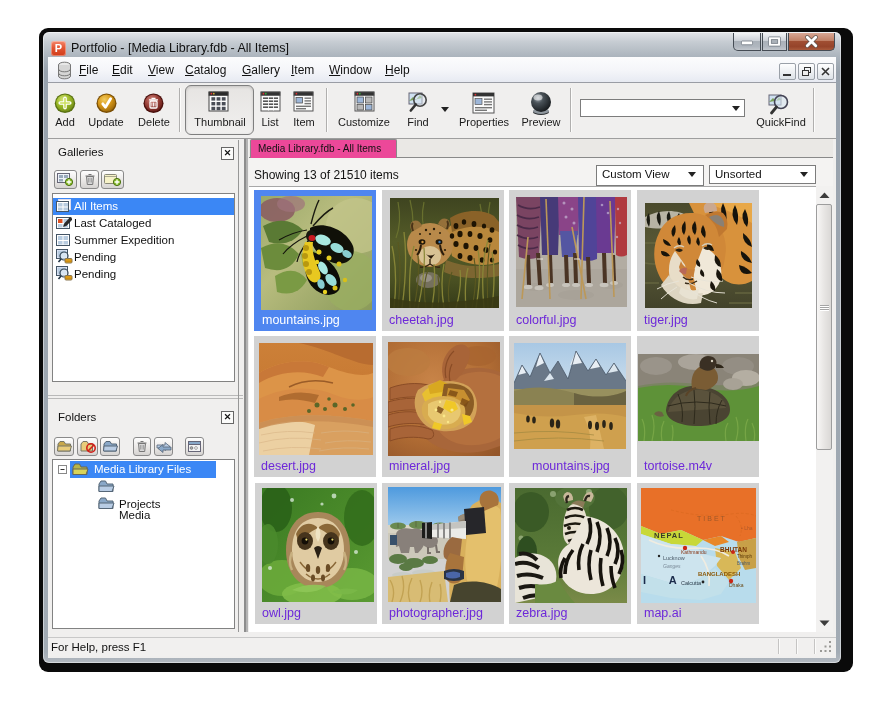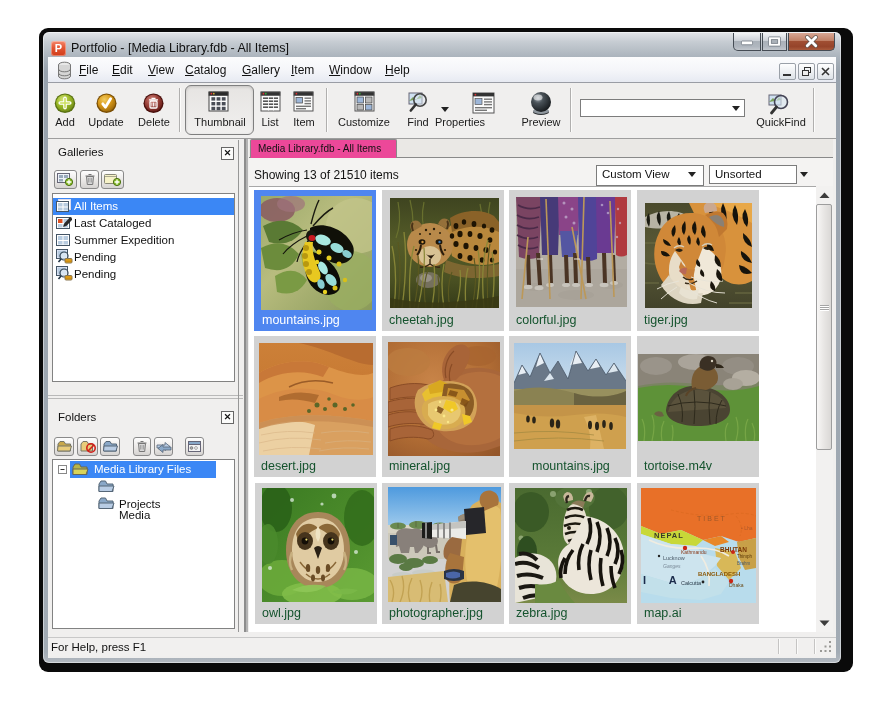--- a/index.html
+++ b/index.html
@@ -30,21 +30,21 @@
 .pbtn{height:19px;border:1px solid #8a8a8a;border-radius:3px;background:linear-gradient(180deg,#fefefe,#e8e6e4 60%,#d5d3d1)}
 .wbox{background:#fff;border:1px solid #828282}
 .lrow{font-size:11.5px;color:#111;white-space:nowrap}
 
 #tabstrip{left:249px;top:139px;width:584px;height:19px;background:#eae8e5;border-bottom:1px solid #898989}
 #tab{left:250px;top:139px;width:147px;height:19px;background:#ec4899;border:1px solid #898989;border-bottom:none;border-radius:2px 2px 0 0;font-size:10px;color:#111;padding:3px 0 0 7px}
 #hdr{left:249px;top:158px;width:584px;height:29px;background:#f4f3f2;border-bottom:1px solid #a8a8a8}
 .combo{background:#fff;border:1px solid #7c7c7c;font-size:11.5px;color:#111;padding:2px 0 0 5px}
 #grid{left:249px;top:187px;width:584px;height:445px;background:#fff}
 .cell{position:absolute;width:122px;height:141px;background:#d2d2d2}
-.lbl{position:absolute;font-size:12.5px;color:#14532d;white-space:nowrap}
+.lbl{position:absolute;font-size:12.5px;color:#6d28d9;white-space:nowrap}
 
 #sbar{left:816px;top:186px;width:17px;height:446px;background:#f2f1f0}
 #sthumb{left:816px;top:204px;width:16px;height:246px;border:1px solid #9d9d9d;border-radius:2px;background:linear-gradient(90deg,#f8f7f6,#e8e6e4 50%,#dad8d6)}
 
 #status{left:48px;top:637px;width:788px;height:19px;background:#f1f0ef;border-top:1px solid #c8c8c8;font-size:11.5px;color:#111}
 .ssep{top:639px;width:1px;height:15px;background:#c5c4c3;box-shadow:1px 0 0 #fbfbfa}
 </style></head>
 <body>
 <div id="win" class="ab"></div>
 <div id="frame" class="ab"></div>
@@ -95,21 +95,21 @@
 <div class="ab tsep" style="left:570px"></div>
 <div class="ab tsep" style="left:813px"></div>
 <span class="ab tlbl" style="left:53px;width:24px">Add</span>
 <span class="ab tlbl" style="left:85px;width:42px">Update</span>
 <span class="ab tlbl" style="left:135px;width:38px">Delete</span>
 <span class="ab tlbl" style="left:190px;width:60px">Thumbnail</span>
 <span class="ab tlbl" style="left:259px;width:22px">List</span>
 <span class="ab tlbl" style="left:291px;width:26px">Item</span>
 <span class="ab tlbl" style="left:335px;width:58px">Customize</span>
 <span class="ab tlbl" style="left:405px;width:26px">Find</span>
-<span class="ab tlbl" style="left:432px;width:56px">Properties</span>
+<span class="ab tlbl" style="left:456px;width:56px">Properties</span>
 <span class="ab tlbl" style="left:518px;width:46px">Preview</span>
 <span class="ab tlbl" style="left:751px;width:60px">QuickFind</span>
 
 <svg id="icoAdd" class="ab" style="left:54px;top:93px" width="22" height="21">
     <defs>
       <radialGradient id="gAdd" cx=".38" cy=".3" r=".85">
         <stop offset="0" stop-color="#d4e478"></stop>
         <stop offset=".45" stop-color="#9cba28"></stop>
         <stop offset="1" stop-color="#647e14"></stop>
       </radialGradient>
@@ -377,21 +377,21 @@
   </svg>
 
 <div id="tabstrip" class="ab"></div>
 <div id="tab" class="ab">Media Library.fdb - All Items</div>
 <div id="hdr" class="ab"></div>
 <span class="ab" style="left:254px;top:168px;font-size:12px;color:#111">Showing 13 of 21510 items</span>
 <div class="ab combo" style="left:596px;top:165px;width:108px;height:21px">Custom View</div>
 <svg class="ab" style="left:687px;top:171px" width="11" height="8">
     <polygon points="1,1 9,1 5,6" fill="#222"></polygon>
   </svg>
-<div class="ab combo" style="left:709px;top:165px;width:88px;height:19px">Unsorted</div>
+<div class="ab combo" style="left:709px;top:165px;width:107px;height:19px">Unsorted</div>
 <svg class="ab" style="left:799px;top:171px" width="11" height="8">
     <polygon points="1,1 9,1 5,6" fill="#222"></polygon>
   </svg>
 <div id="grid" class="ab"></div>
 
 <div class="cell" style="left:254px;top:190px;background:#4f86f0"></div>
 <div class="cell" style="left:382px;top:190px"></div>
 <div class="cell" style="left:509px;top:190px"></div>
 <div class="cell" style="left:637px;top:190px"></div>
 <div class="cell" style="left:254px;top:336px"></div>

